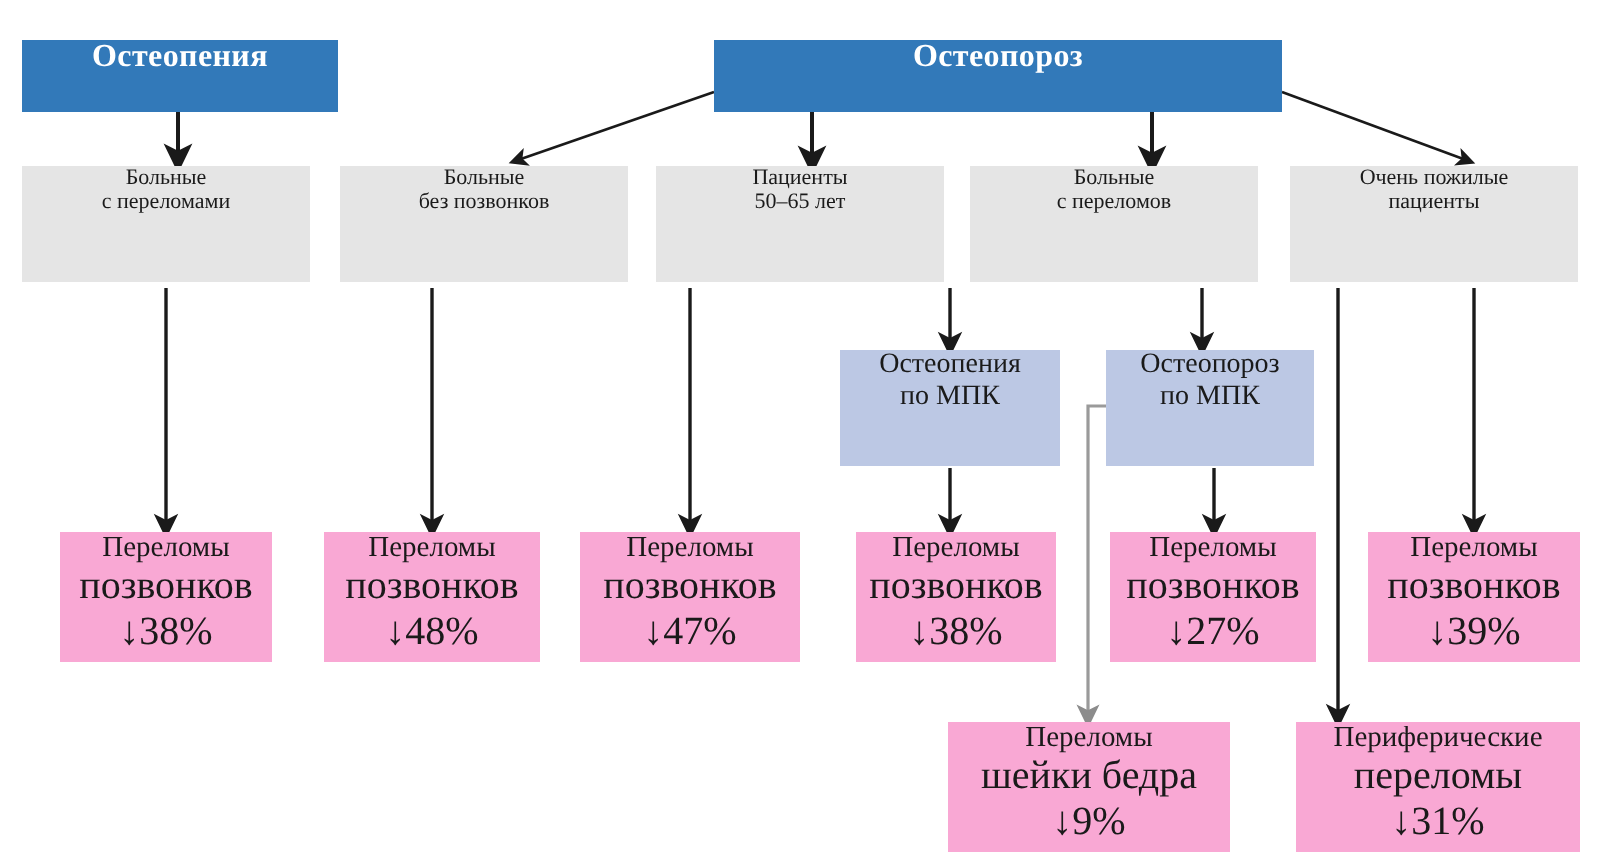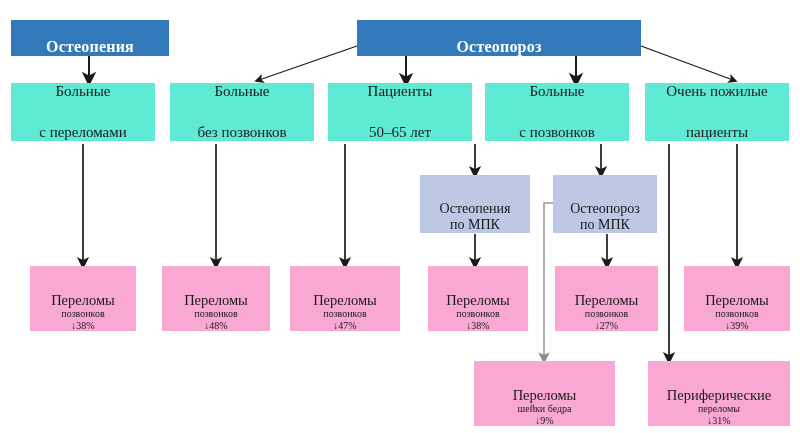--- a/index.html
+++ b/index.html
@@ -21,51 +21,50 @@
     top: 0;
     width: 800px;
     height: 433px;
     pointer-events: none;
   }
   .node {
     position: absolute;
     display: flex;
     flex-direction: column;
     align-items: center;
-    justify-content: flex-end;
+    justify-content: flex-start;
     text-align: center;
     box-sizing: border-box;
     line-height: 1.13;
   }
   .node-root {
     background: #3279b9;
     color: #ffffff;
     font-weight: bold;
     font-size: 16px;
     letter-spacing: 0.2px;
   }
   .node-group {
-    background: #5eead4;
+    background: #e5e5e5;
     color: #1a1a1a;
-    font-size: 15px;
-    gap: 24px;
+    font-size: 11px;
   }
   .node-sub {
     background: #bcc8e4;
     color: #1a1a1a;
     font-size: 14px;
   }
   .node-outcome {
     background: #f9a8d4;
     color: #1a1a1a;
     font-size: 14.5px;
   }
   .node-outcome .line-2,
   .node-outcome .line-3 {
-    font-size: 10px;
+    font-size: 20px;
   }
   .node-line {
     display: block;
     white-space: nowrap;
   }
 </style>
 </head>
 <body>
 
 <div id="diagram-root">
@@ -129,21 +128,21 @@
     <span class="node-line">без позвонков</span>
   </div>
 
   <div class="node node-group" style="left:328px; top:83px; width:144px; height:58px;">
     <span class="node-line">Пациенты</span>
     <span class="node-line">50–65 лет</span>
   </div>
 
   <div class="node node-group" style="left:485px; top:83px; width:144px; height:58px;">
     <span class="node-line">Больные</span>
-    <span class="node-line">с позвонков</span>
+    <span class="node-line">с переломов</span>
   </div>
 
   <div class="node node-group" style="left:645px; top:83px; width:144px; height:58px;">
     <span class="node-line">Очень пожилые</span>
     <span class="node-line">пациенты</span>
   </div>
 
   <div class="node node-sub" style="left:420px; top:175px; width:110px; height:58px;">
     <span class="node-line">Остеопения</span>
     <span class="node-line">по МПК</span>

